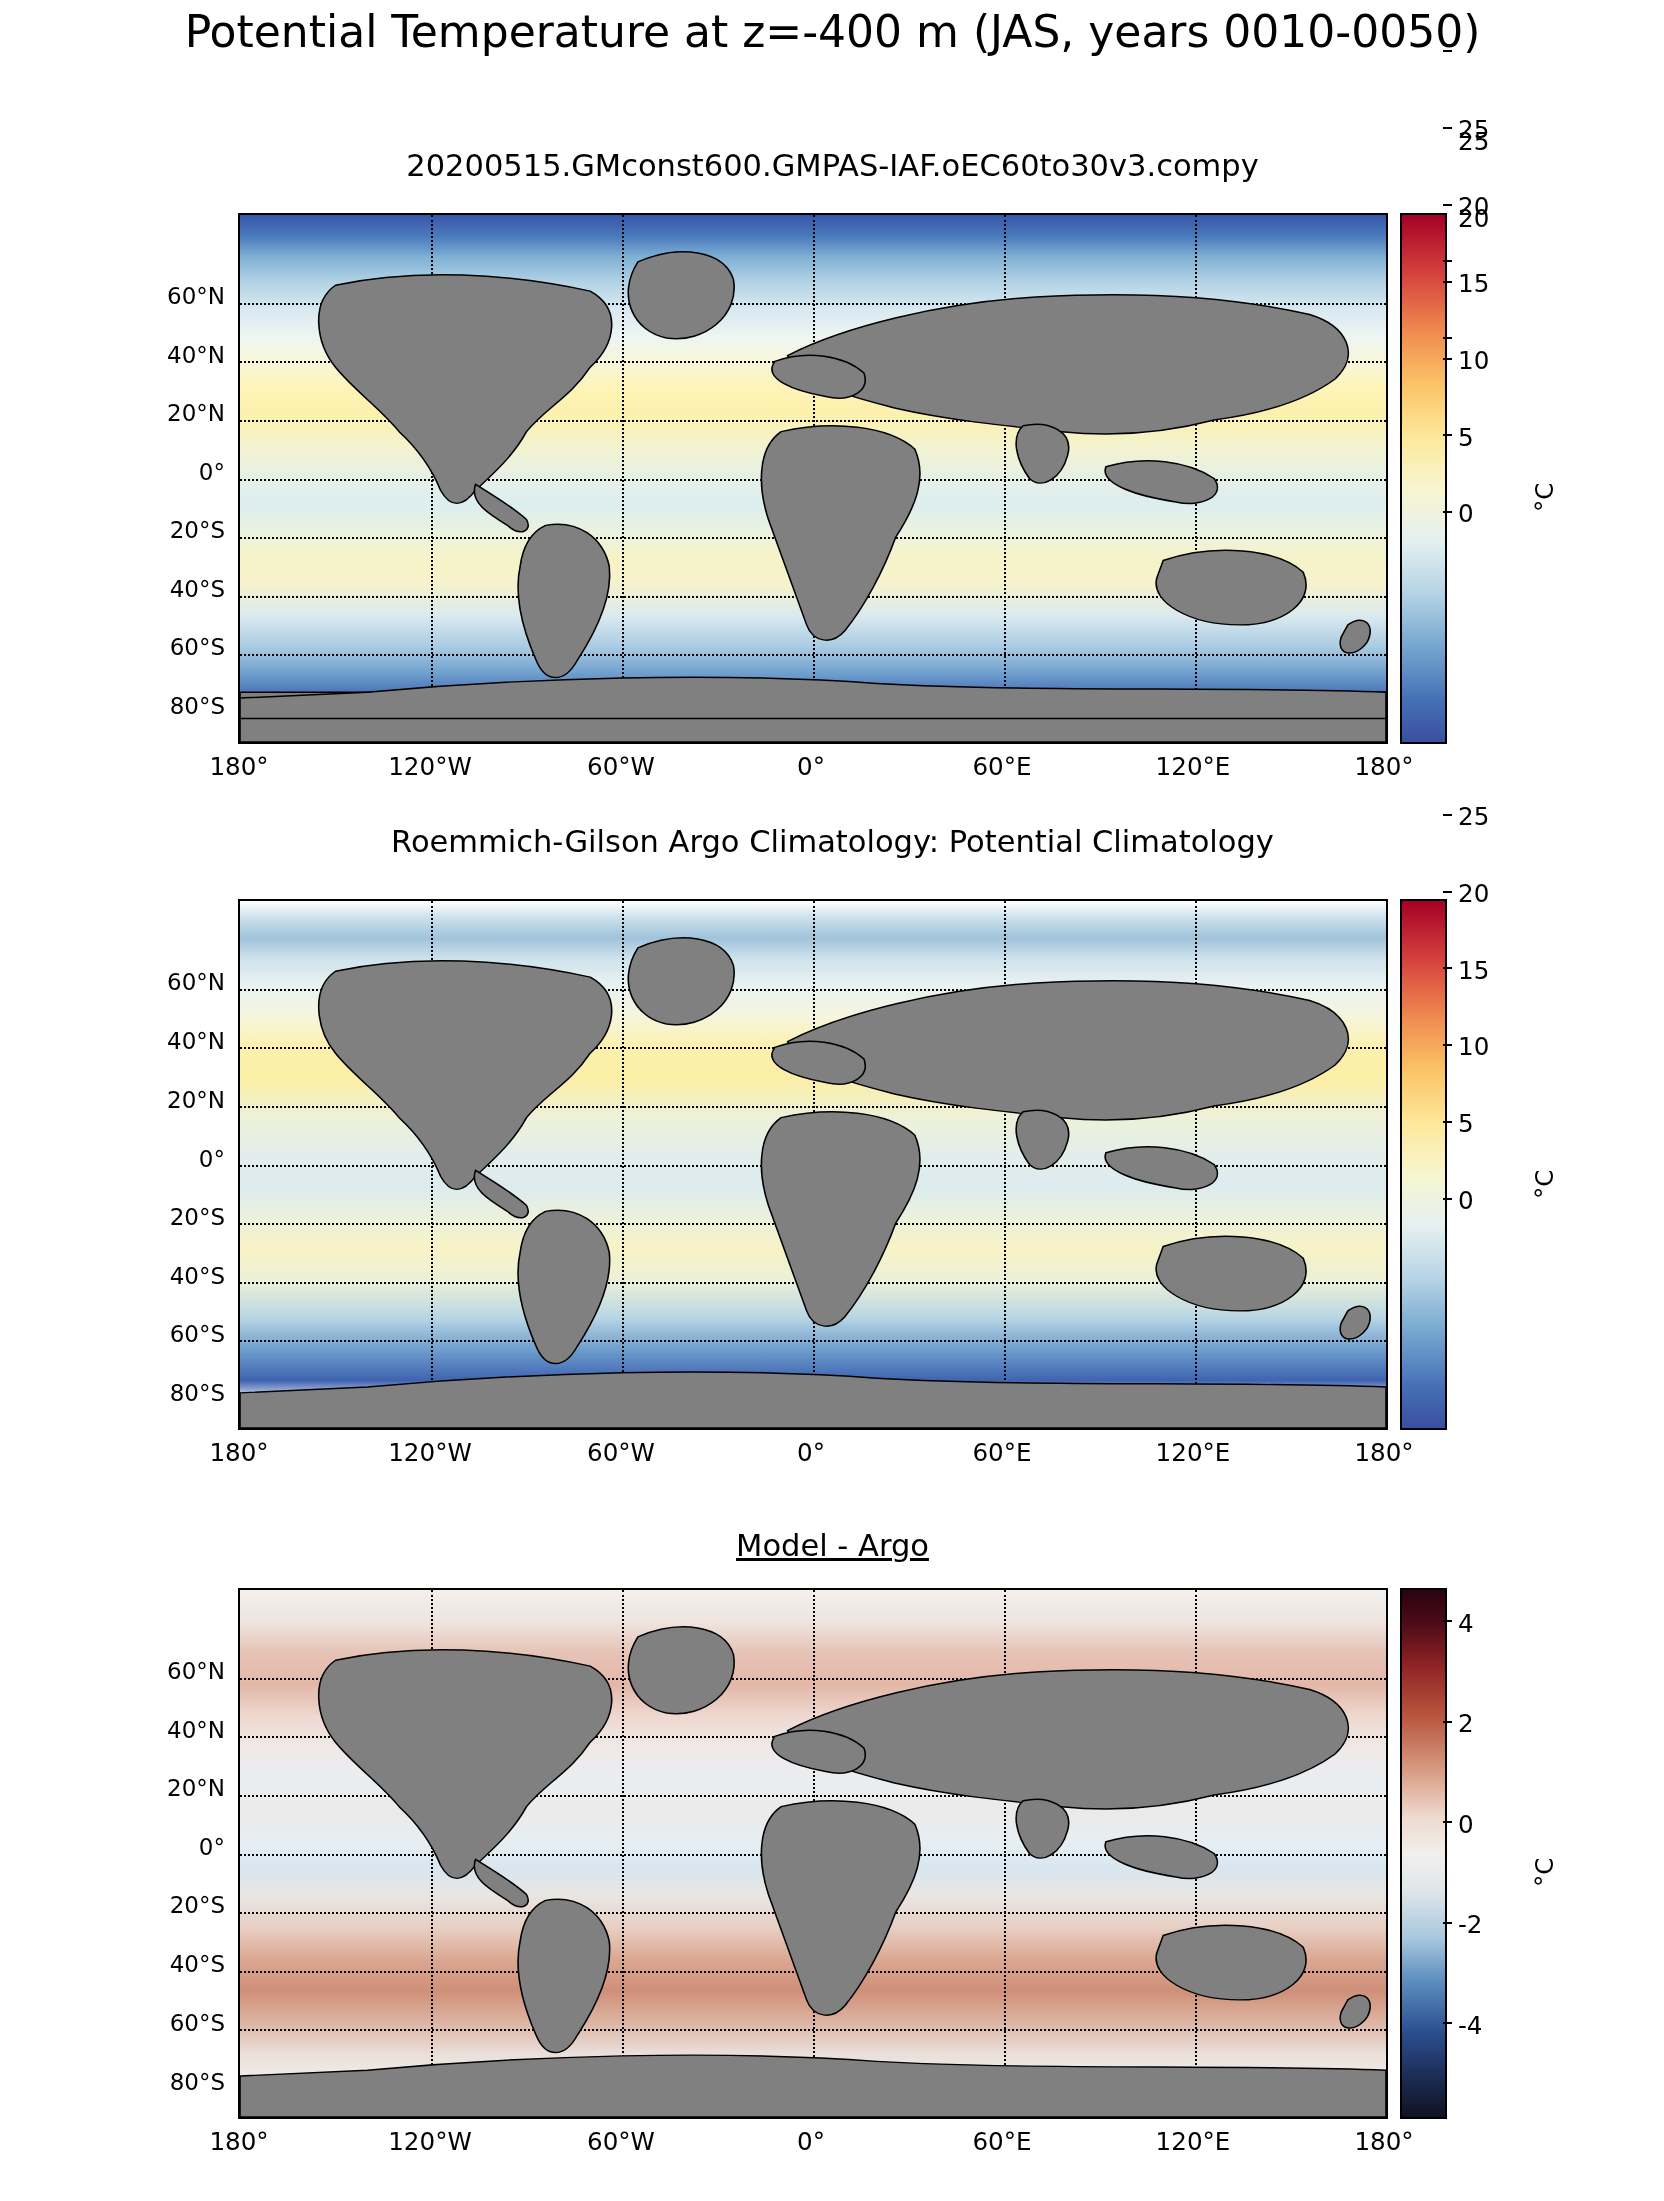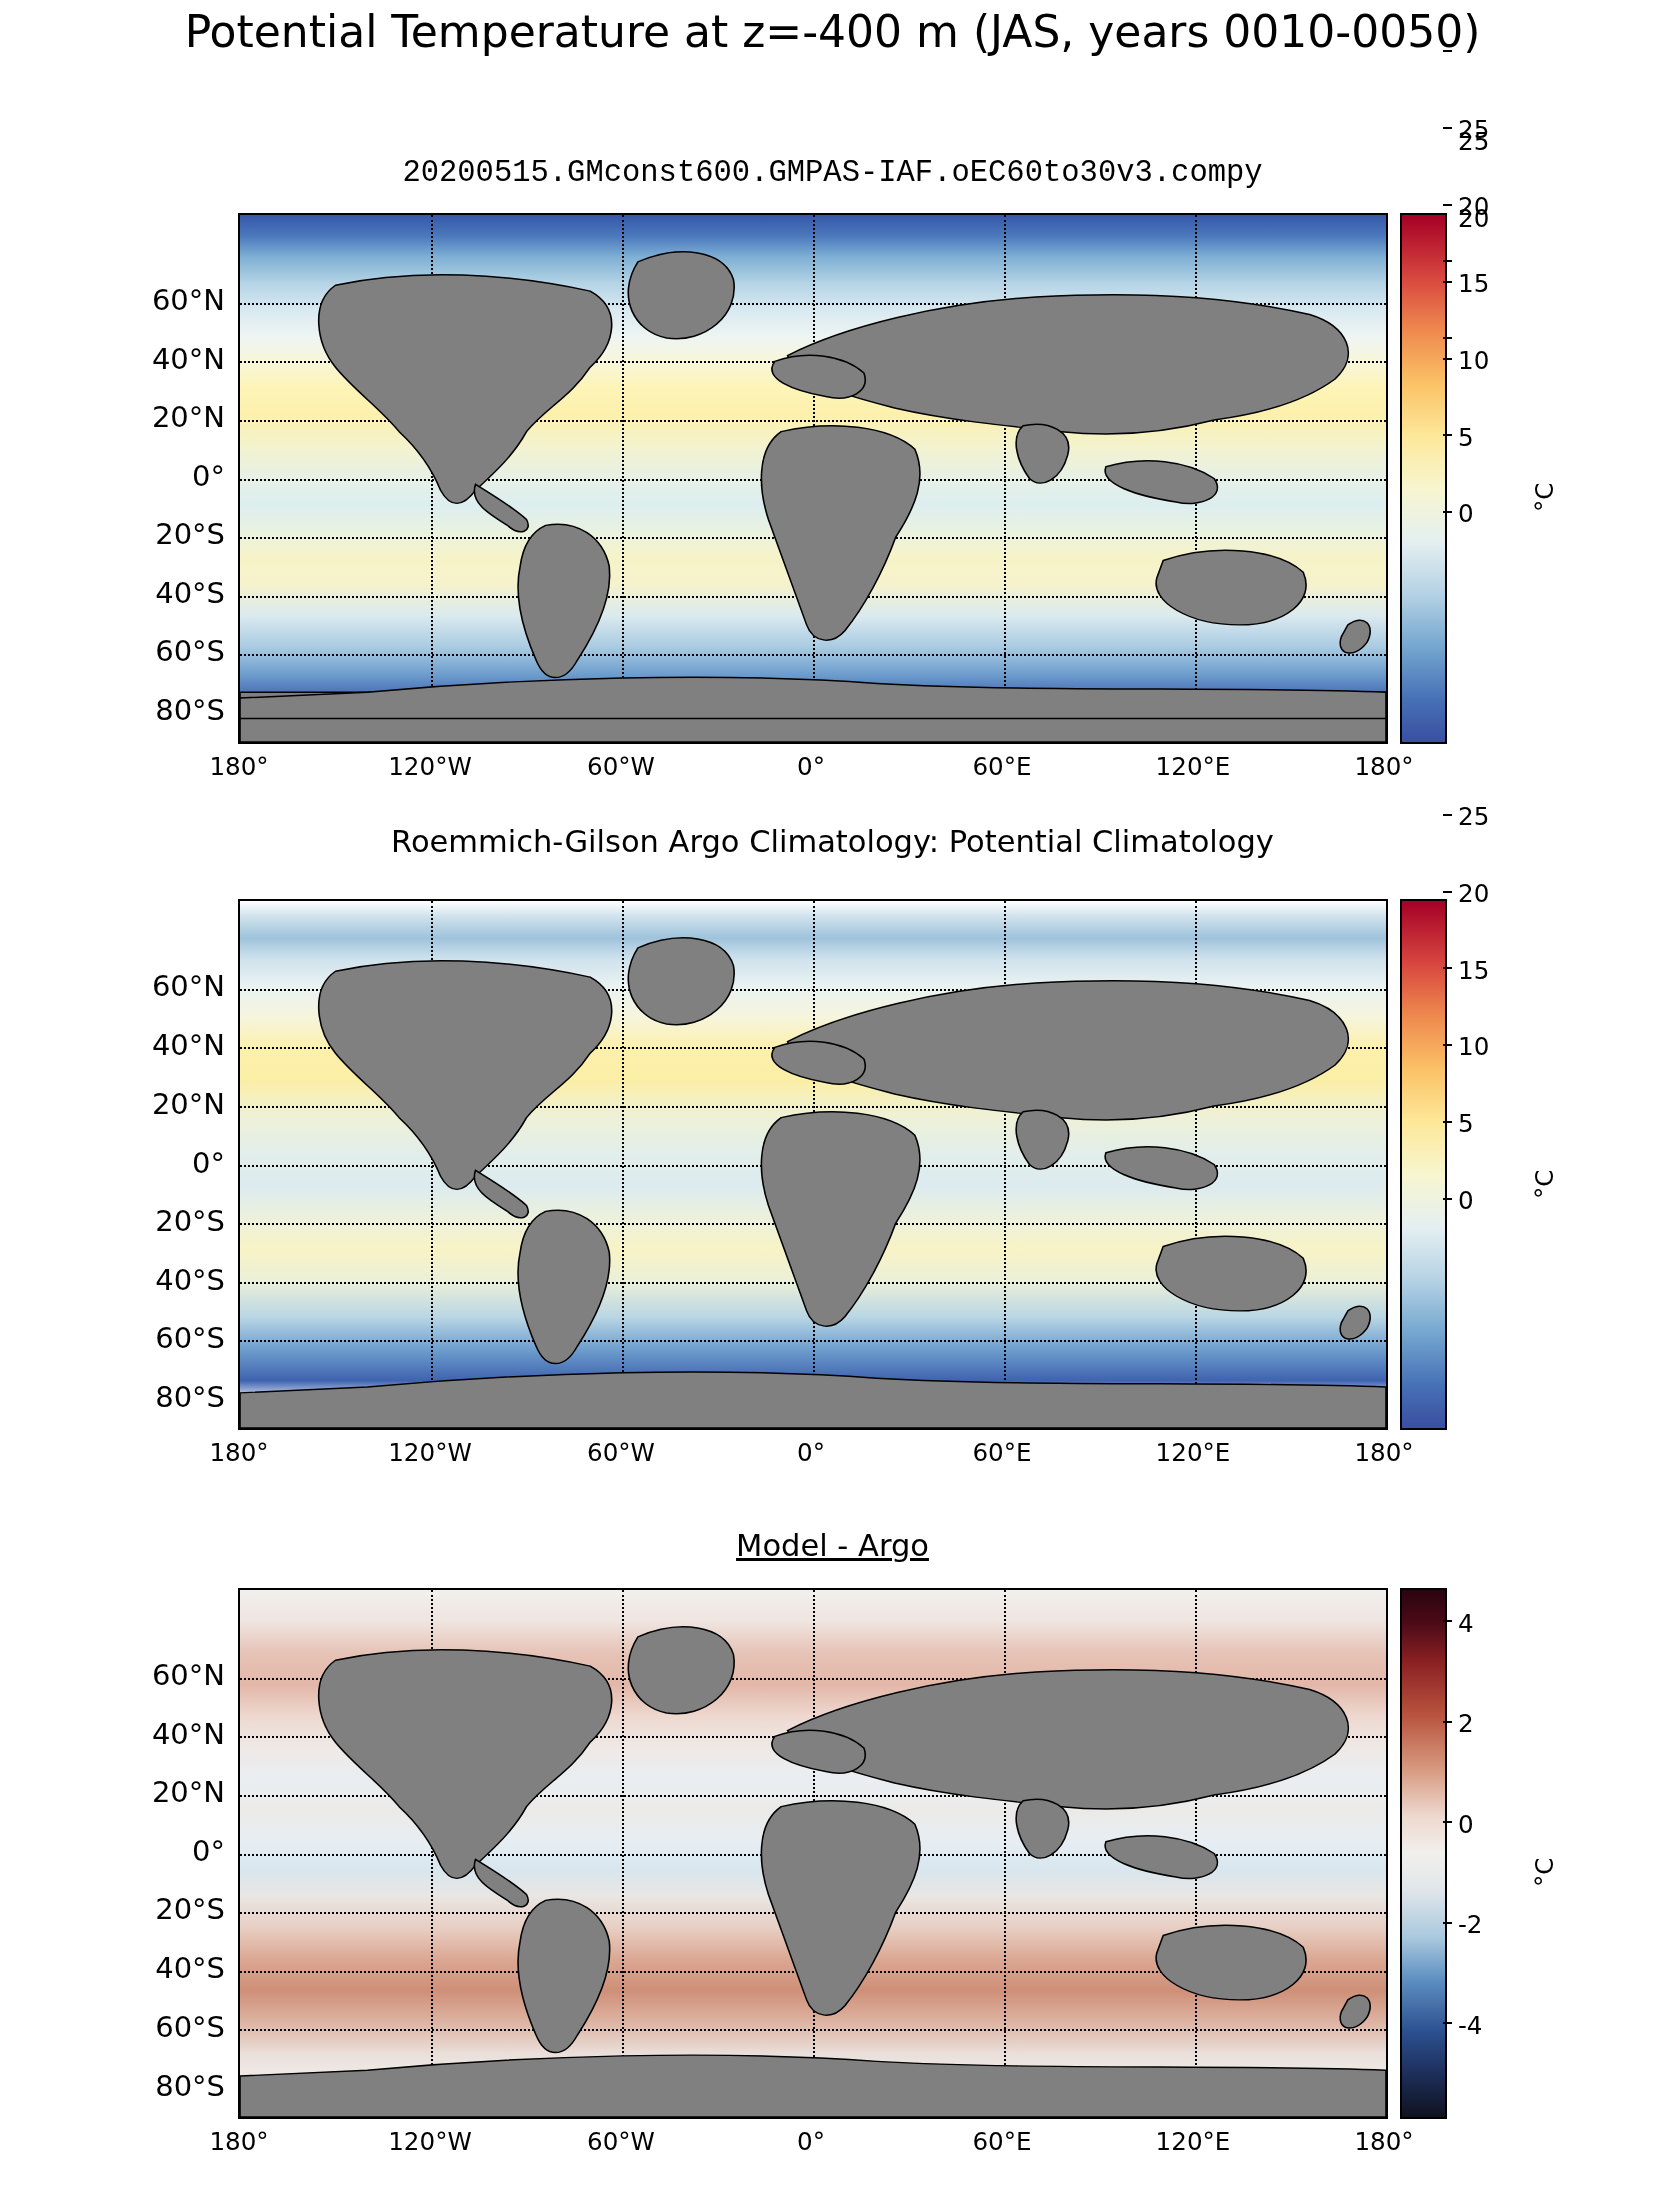--- a/index.html
+++ b/index.html
@@ -27,42 +27,42 @@
   
   .ocean{position:absolute;left:0;top:0;right:0;bottom:0;}
 
   
   .grid-v,.grid-h{position:absolute;}
   .grid-v{top:0;bottom:0;width:0;border-left:2px dotted #000;}
   .grid-h{left:0;right:0;height:0;border-top:2px dotted #000;}
   .landsvg{position:absolute;left:0;top:0;width:100%;height:100%;}
 
   
-  .ytick{position:absolute;text-align:right;font-size:29px;color:#000;white-space:nowrap;}
+  .ytick{position:absolute;text-align:right;font-size:23px;color:#000;white-space:nowrap;}
   .xtick{position:absolute;text-align:center;font-size:24.6px;color:#000;white-space:nowrap;}
   .xtickmark{position:absolute;height:8.9px;width:0;border-left:2px solid #000;top:100%;}
 
   
   .cbar{position:absolute;border:2px solid #000;}
   .cbar-tick{position:absolute;font-size:24.6px;color:#000;white-space:nowrap;}
   .cbar-tickmark{position:absolute;width:8.9px;height:0;border-top:2px solid #000;}
   .cbar-label{
     position:absolute;font-size:24.6px;color:#000;
     transform:rotate(-90deg);transform-origin:left top;white-space:nowrap;
   }
 </style>
 </head>
 <body>
 
 <div class="page">
 
   <div class="suptitle">Potential Temperature at z=-400 m (JAS, years 0010-0050)</div>
 
   <div class="panel">
-    <div class="panel-title" style="top:156px;font-family:Liberation Mono, monospace;">20200515.GMconst600.GMPAS-IAF.oEC60to30v3.compy</div>
+    <div class="panel-title" style="top:148px;">20200515.GMconst600.GMPAS-IAF.oEC60to30v3.compy</div>
 
     <div class="axes" style="left:238px; top:213px; width:1146px; height:527px;">
       <div class="ocean" style="background:
           linear-gradient(to bottom,
             #3657a8 0%,
             #4b79bd 4%,
             #7fb0d4 8%,
             #b5d4e6 13%,
             #d9e9f1 18%,
             #eef5f3 23%,

